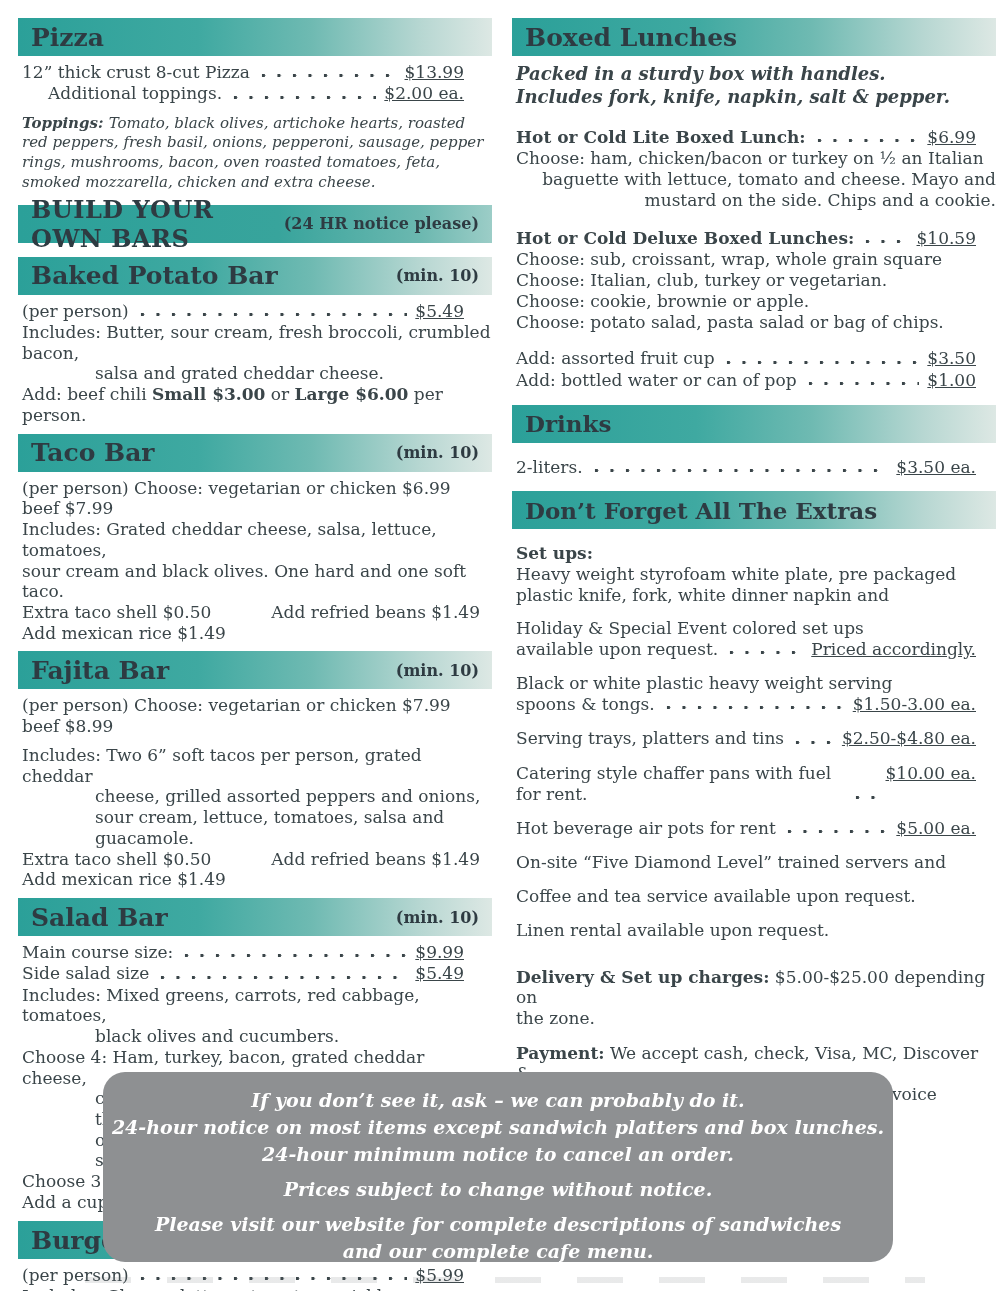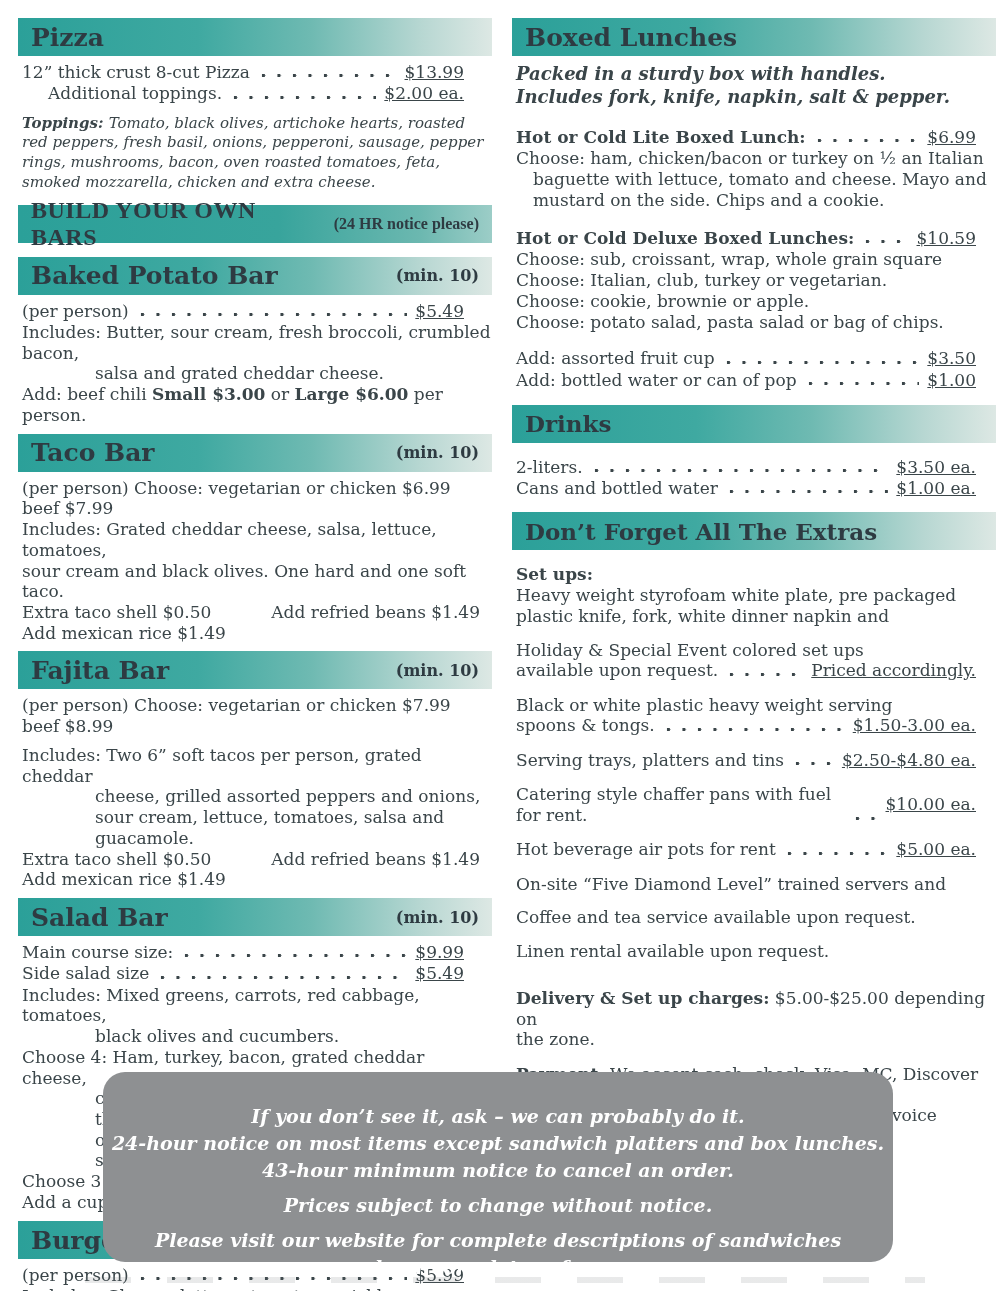--- a/index.html
+++ b/index.html
@@ -19,42 +19,42 @@
   .bar.full .t{font-size:24px;letter-spacing:.5px;}
   .bar.full .note{font-size:16px;font-weight:bold;color:#2e3b42;margin-left:10px;white-space:nowrap;}
   .bar.center{}
   .bar.center .t{font-size:23px;}
 
   .sect{padding:6px 0 0 4px;}
   .txt{font-size:17px;line-height:1.22;}
   .rich{white-space:pre-wrap;}
   .b{font-weight:bold;}
   .hang{padding-left:73px;}
-  .hang-r{padding-left:17px;}
+  .hang-r{padding-left:17px;text-align:right;}
   .twocol{display:flex;gap:60px;}
 
-  .prow{display:flex;align-items:center;font-size:17px;line-height:1.25;}
+  .prow{display:flex;align-items:flex-start;font-size:17px;line-height:1.25;}
   .col-left .prow{padding-right:28px;}
   .col-right .prow{padding-right:20px;}
   .leader{flex:1;align-self:flex-end;height:7px;margin:0 8px 4px 10px;min-width:24px;
           background:radial-gradient(circle at 3.5px 3.5px,#3a4549 1.6px,transparent 2px) repeat-x;
           background-size:15.5px 7px;}
   .price{white-space:nowrap;text-decoration:underline;}
   .lab.i1{padding-left:26px;}
 
   .toppings{font-size:15px;font-style:italic;line-height:1.32;margin:9px 0 12px;padding-right:6px;}
   .tagline{font-size:18px;font-style:italic;font-weight:bold;line-height:1.3;}
 
-  .mb14{margin-bottom:14px;font-family:Liberation Serif, serif;} .mt8{margin-top:8px;} .mt14{margin-top:14px;}
+  .mb14{margin-bottom:14px;} .mt8{margin-top:8px;} .mt14{margin-top:14px;}
   .mt16{margin-top:16px;} .mt18{margin-top:18px;} .mt13{margin-top:13px;}
   .mt26{margin-top:26px;}
 
   .notice{position:absolute;left:103px;top:1072px;width:790px;height:190px;box-sizing:border-box;
           background:#8e9092;border-radius:22px;color:#fff;text-align:center;
-          font-style:italic;font-weight:bold;font-size:19px;line-height:1.42;padding-top:31px;}
+          font-style:italic;font-weight:bold;font-size:19px;line-height:1.42;padding-top:15px;}
   .notice .gap{height:8px;}
   .cutoff{position:absolute;bottom:0;left:85px;width:840px;height:6px;opacity:.15;
           background:repeating-linear-gradient(90deg,#6a6f72 0 46px,transparent 46px 82px);}
 </style>
 </head>
 <body>
 
 <div class="page">
   <div class="cols">
 
@@ -215,25 +215,20 @@
 
       <div class="bar center mt14">
         <span class="t">Drinks</span>
       </div>
       <div class="sect">
         <div class="prow mt8">
           <span class="lab">2-liters.</span>
           <span class="leader"></span>
           <span class="price">$3.50 ea.</span>
         </div>
-        <div class="prow">
-          <span class="lab">Cans and bottled water</span>
-          <span class="leader"></span>
-          <span class="price">$1.00 ea.</span>
-        </div>
       </div>
 
       <div class="bar center mt13">
         <span class="t">Don’t Forget All The Extras</span>
       </div>
       <div class="sect">
         <div class="txt b mt8">Set ups:</div>
         <div class="txt">Heavy weight styrofoam white plate, pre packaged</div>
         <div class="txt">plastic knife, fork, white dinner napkin and</div>
 
@@ -279,21 +274,21 @@
 
         <div class="txt rich mt14"><span class="b">Payment:</span><span> We accept cash, check, Visa, MC, Discover &amp;</span></div>
         <div class="txt">American Express. We can also set up an invoice program.</div>
       </div>
     </div>
   </div>
 
   <div class="notice">
     <div>If you don’t see it, ask – we can probably do it.</div>
     <div>24-hour notice on most items except sandwich platters and box lunches.</div>
-    <div>43-hour minimum notice to cancel an order.</div>
+    <div>24-hour minimum notice to cancel an order.</div>
     <div class="gap"></div>
     <div>Prices subject to change without notice.</div>
     <div class="gap"></div>
     <div>Please visit our website for complete descriptions of sandwiches</div>
     <div>and our complete cafe menu.</div>
   </div>
 
   <div class="cutoff"></div>
 </div>
 

